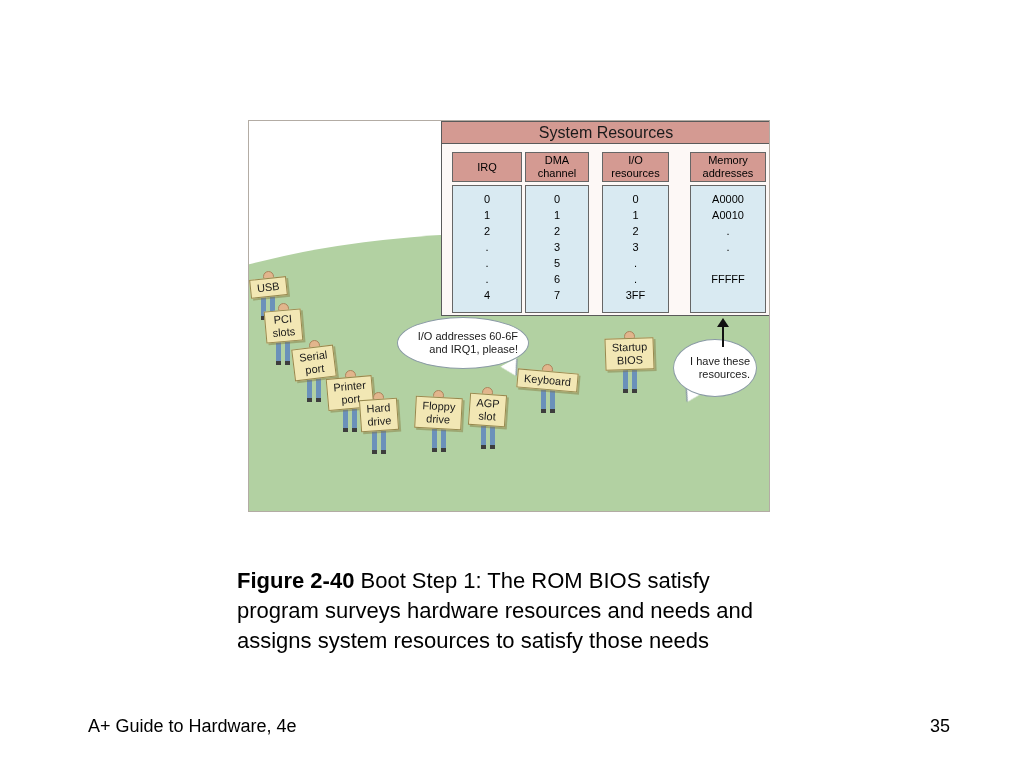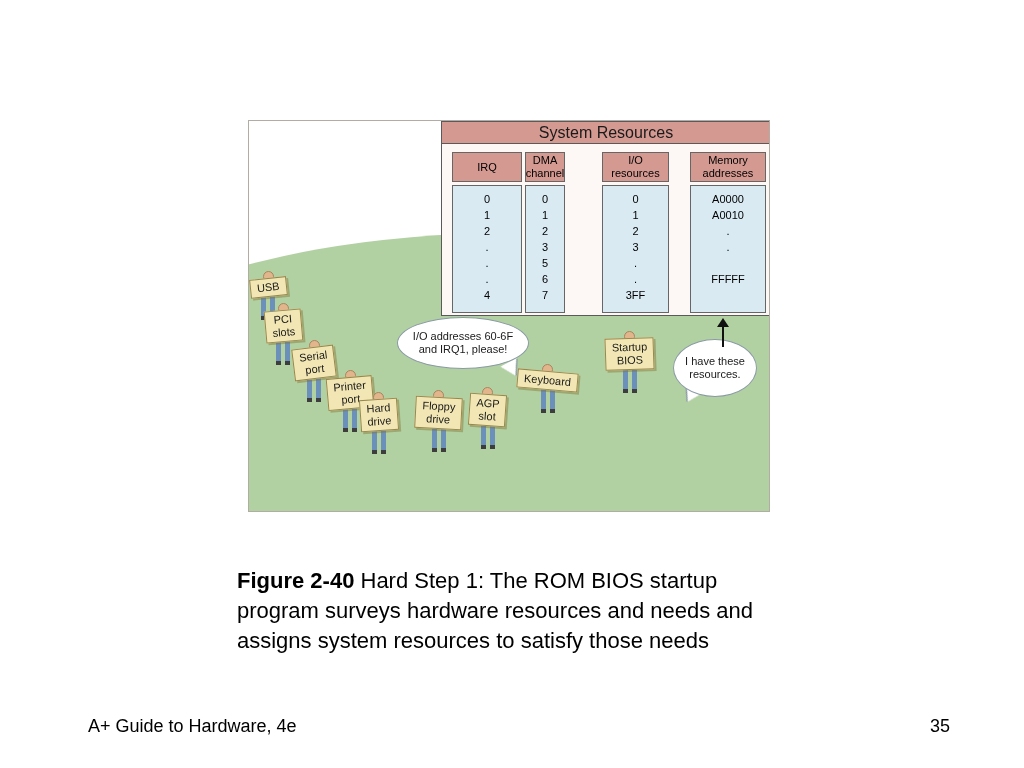--- a/index.html
+++ b/index.html
@@ -62,21 +62,21 @@
   .hw .legs { display:flex; gap:4px; margin-top:-1px; }
   .hw .legs span {
     display:block; width:5px; height:24px;
     background:#6b91ba; border-bottom:4px solid #3d3d3d;
   }
 
   
   .bubble {
     position:absolute; background:#fff; border:1px solid #8a9aa5;
     border-radius:50%; display:flex; align-items:center; justify-content:center;
-    text-align:center; font-size:11px; line-height:13px; z-index:4; color:#1a1a1a;
+    text-align:right; font-size:11px; line-height:13px; z-index:4; color:#1a1a1a;
   }
   .bubble-request { left:148px; top:196px; width:132px; height:52px; padding:4px 10px; }
   .bubble-response { left:424px; top:218px; width:84px; height:58px; padding:2px 6px; }
   .tail { position:absolute; width:0; height:0; z-index:3; }
   .tail-request {
     left:256px; top:240px;
     border:9px solid transparent; border-top:15px solid #fff;
     transform:rotate(-28deg);
     filter:drop-shadow(1px 1px 0 #8a9aa5);
   }
@@ -121,21 +121,21 @@
         <div>0</div>
         <div>1</div>
         <div>2</div>
         <div>.</div>
         <div>.</div>
         <div>.</div>
         <div>4</div>
       </div>
     </div>
 
-    <div class="res-col" style="left:83px;width:40px;">
+    <div class="res-col" style="left:83px;width:64px;">
       <div class="hdr">DMA
 channel</div>
       <div class="vals">
         <div>0</div>
         <div>1</div>
         <div>2</div>
         <div>3</div>
         <div>5</div>
         <div>6</div>
         <div>7</div>
@@ -265,19 +265,19 @@
   <div class="bubble bubble-response">I have these resources.</div>
 
   <div class="arrow-up">
     <div class="tip"></div>
     <div class="shaft"></div>
   </div>
 
 </div>
 
 <div class="caption">
-  <div><span class="bold">Figure 2-40</span><span> Hard Step 1: The ROM BIOS startup</span></div>
+  <div><span class="bold">Figure 2-40</span><span> Boot Step 1: The ROM BIOS satisfy</span></div>
   <div>program surveys hardware resources and needs and</div>
   <div>assigns system resources to satisfy those needs</div>
 </div>
 
 <div class="footer-left">A+ Guide to Hardware, 4e</div>
 <div class="footer-right">35</div>
 
 </body></html>

